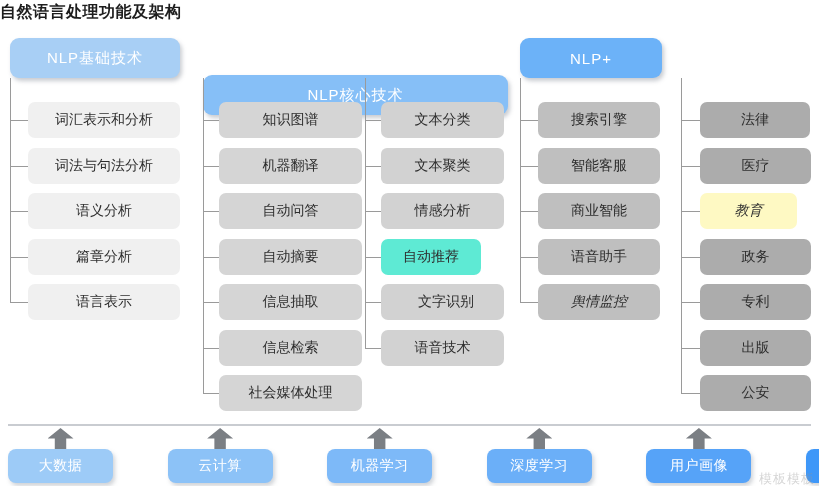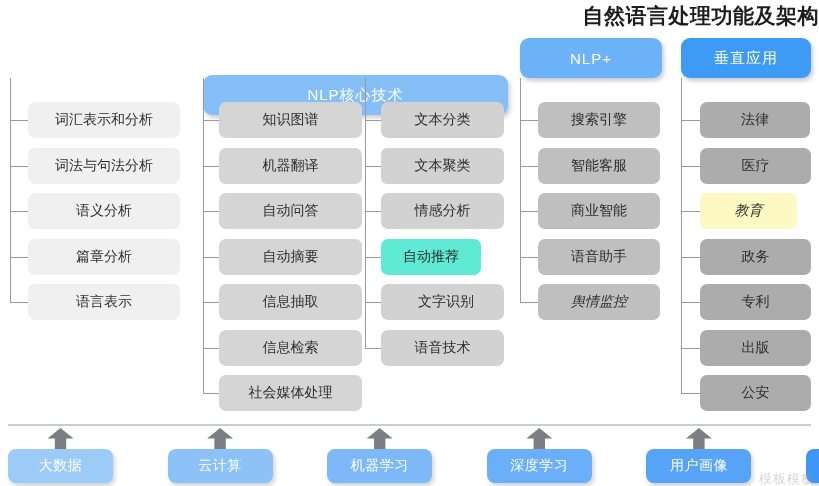--- a/index.html
+++ b/index.html
@@ -8,22 +8,22 @@
     background: #ffffff;
     font-family: "Liberation Sans", "DejaVu Sans", sans-serif;
     overflow: hidden;
   }
   #canvas { position: relative; width: 819px; height: 486px; }
 
   
   .title {
     position: absolute;
     top: 2px; left: 0; width: 819px;
-    text-align: right;
-    font-size: 21px;
+    text-align: left;
+    font-size: 16px;
     font-weight: bold;
     color: #1d1d1d;
     letter-spacing: 0.5px;
   }
 
   
   .group-header {
     position: absolute;
     height: 40px;
     border-radius: 9px;
@@ -103,32 +103,32 @@
     pointer-events: none;
   }
 </style>
 </head>
 <body>
 
 <div id="canvas">
 
   <div class="title">自然语言处理功能及架构</div>
 
+  <div class="group-header" id="hdr-basic" style="left: 10px; top: 38px; width: 170px; background: rgb(168, 207, 245);">
+    <span>NLP基础技术</span>
+  </div>
 
   <div class="group-header" id="hdr-core" style="left: 203px; top: 38px; width: 305px; background: rgb(134, 191, 247); margin-top: 37px;">
     <span>NLP核心技术</span>
   </div>
 
   <div class="group-header" id="hdr-plus" style="left: 520px; top: 38px; width: 142px; background: rgb(108, 178, 248);">
     <span>NLP+</span>
   </div>
 
-  <div class="group-header" id="hdr-vertical" style="left: 681px; top: 38px; width: 130px; background: rgb(61, 154, 245);">
-    <span>垂直应用</span>
-  </div>
 
   <div id="tree-layer">
       <div class="vline" style="left: 10px; top: 78px; height: 224px; background: rgb(154, 154, 154);"></div>
       <div class="hstub" style="left: 10px; top: 120px; width: 18px; background: rgb(154, 154, 154);"></div>
       <div class="item" style="left: 28px; top: 102px; width: 152px; background: rgb(240, 240, 240);">
         <span>词汇表示和分析</span>
       </div>
       <div class="hstub" style="left: 10px; top: 165.5px; width: 18px; background: rgb(154, 154, 154);"></div>
       <div class="item" style="left: 28px; top: 147.5px; width: 152px; background: rgb(240, 240, 240);">
         <span>词法与句法分析</span>

